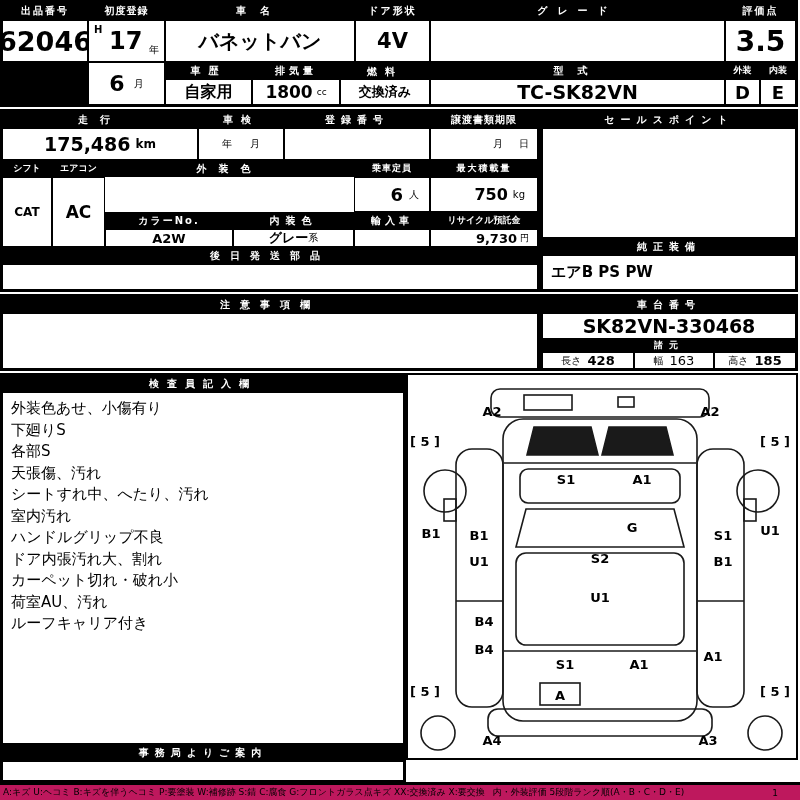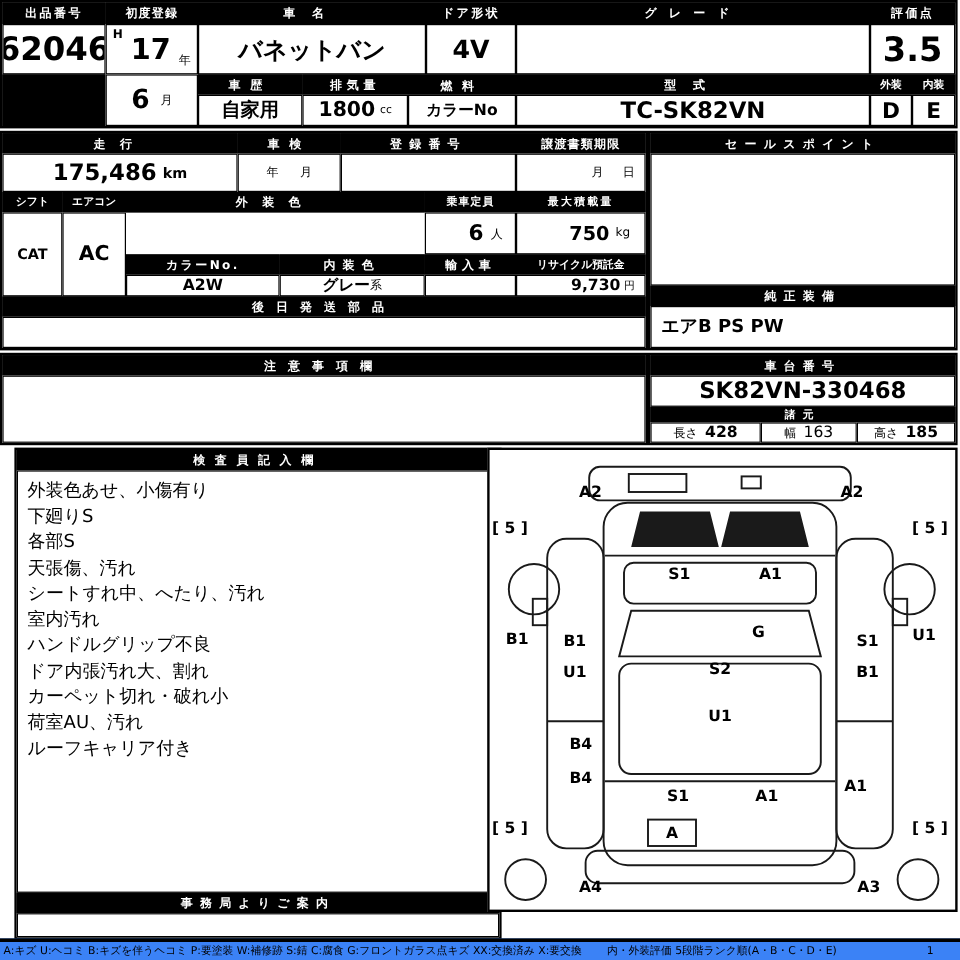--- a/index.html
+++ b/index.html
@@ -8,21 +8,21 @@
   #sheet { position:relative; width:800px; height:800px; background:#fff; overflow:hidden; }
   .block { position:absolute; border:2px solid #000; background:#fff; }
   .cell { position:absolute; border:1px solid #000; background:#fff; display:flex; align-items:center; justify-content:center; overflow:hidden; font-size:12px; }
   .hdr { background:#000; color:#fff; font-size:10px; font-weight:bold; letter-spacing:2px; border-color:#000; }
   .val { font-weight:bold; }
   .sm { font-size:10px; }
   .filler { background:#000; }
   .note-line { font-size:15px; line-height:21.5px; white-space:pre; color:#000; }
   .notes-box { position:absolute; border:1px solid #000; background:#fff; padding:5px 8px; overflow:hidden; }
   .diag-label { position:absolute; transform:translate(-50%,-50%); font-size:13px; font-weight:600; white-space:nowrap; color:#000; }
-  .footer-bar { position:absolute; left:0; top:782px; width:800px; height:18px; border-top:3px solid #000; display:flex; align-items:center; padding:0 3px; font-size:9px; white-space:nowrap; background:#3b82f6;gap:13px; }
+  .footer-bar { position:absolute; left:0; top:782px; width:800px; height:18px; border-top:3px solid #000; display:flex; align-items:center; padding:0 3px; font-size:9px; white-space:nowrap; background:#be185d; }
   svg { display:block; }
 </style>
 </head>
 <body>
 
 <div id="sheet">
 
   <div class="block" style="left:0;top:0;width:798px;height:107px">
     <div class="cell hdr" style="left:0;top:0;width:86px;height:18px">出品番号</div>
     <div class="cell val" style="left:0;top:18px;width:86px;height:42px;font-size:27px">62046</div>
@@ -54,21 +54,21 @@
     <div class="cell hdr" style="left:163px;top:60px;width:87px;height:17px;letter-spacing:8px">車歴</div>
     <div class="cell val" style="left:163px;top:77px;width:87px;height:26px;font-size:16px">自家用</div>
 
     <div class="cell hdr" style="left:250px;top:60px;width:88px;height:17px;letter-spacing:4px">排気量</div>
     <div class="cell" style="left:250px;top:77px;width:88px;height:26px;gap:4px">
       <span style="font-size:17px;font-weight:bold">1800</span>
       <span class="sm" style="font-size:9px">cc</span>
     </div>
 
     <div class="cell hdr" style="left:338px;top:60px;width:90px;height:20px;letter-spacing:8px">燃料</div>
-    <div class="cell val" style="left:338px;top:77px;width:90px;height:26px;font-size:13px">カラーNo</div>
+    <div class="cell val" style="left:338px;top:77px;width:90px;height:26px;font-size:13px">交換済み</div>
 
     <div class="cell hdr" style="left:428px;top:60px;width:295px;height:17px;letter-spacing:14px">型式</div>
     <div class="cell val" style="left:428px;top:77px;width:295px;height:26px;font-size:19px">TC-SK82VN</div>
 
     <div class="cell hdr" style="left:723px;top:60px;width:35px;height:17px;letter-spacing:0;font-size:9px">外装</div>
     <div class="cell hdr" style="left:758px;top:60px;width:36px;height:17px;letter-spacing:0;font-size:9px">内装</div>
     <div class="cell val" style="left:723px;top:77px;width:35px;height:26px;font-size:18px">D</div>
     <div class="cell val" style="left:758px;top:77px;width:36px;height:26px;font-size:18px">E</div>
   </div>
 
@@ -159,21 +159,21 @@
     <div class="cell" style="left:92px;top:56px;width:80px;height:17px;gap:6px">
       <span class="sm">幅</span>
       <span style="font-size:13px;font-weight:normal">163</span>
     </div>
     <div class="cell" style="left:172px;top:56px;width:82px;height:17px;gap:6px">
       <span class="sm">高さ</span>
       <span style="font-size:13px;font-weight:bold">185</span>
     </div>
   </div>
 
-  <div class="block" style="left:12px;top:373px;width:406px;height:410px">
+  <div class="block" style="left:0;top:373px;width:406px;height:410px">
     <div class="cell hdr" style="left:0;top:0;width:402px;height:17px;letter-spacing:8px">検査員記入欄</div>
     <div class="notes-box" style="left:0;top:17px;width:402px;height:352px">
         <div class="note-line">外装色あせ、小傷有り</div>
         <div class="note-line">下廻りS</div>
         <div class="note-line">各部S</div>
         <div class="note-line">天張傷、汚れ</div>
         <div class="note-line">シートすれ中、へたり、汚れ</div>
         <div class="note-line">室内汚れ</div>
         <div class="note-line">ハンドルグリップ不良</div>
         <div class="note-line">ドア内張汚れ大、割れ</div>
@@ -240,21 +240,21 @@
         <div class="diag-label" style="left: 192px; top: 222px;">U1</div>
         <div class="diag-label" style="left: 76px; top: 246px;">B4</div>
         <div class="diag-label" style="left: 76px; top: 274px;">B4</div>
         <div class="diag-label" style="left: 157px; top: 289px;">S1</div>
         <div class="diag-label" style="left: 231px; top: 289px;">A1</div>
         <div class="diag-label" style="left: 305px; top: 281px;">A1</div>
         <div class="diag-label" style="left: 152px; top: 320px;">A</div>
         <div class="diag-label" style="left: 17px; top: 316px;">[ 5 ]</div>
         <div class="diag-label" style="left: 367px; top: 316px;">[ 5 ]</div>
         <div class="diag-label" style="left: 84px; top: 365px;">A4</div>
-        <div class="diag-label" style="left: 300px; top: 365px; margin-left: 16px;">A3</div>
+        <div class="diag-label" style="left: 300px; top: 365px;">A3</div>
       </div>
   </div>
 
   <div class="footer-bar">
     <span>A:キズ U:ヘコミ B:キズを伴うヘコミ P:要塗装 W:補修跡 S:錆 C:腐食 G:フロントガラス点キズ XX:交換済み X:要交換</span>
     <span style="margin-left:8px">内・外装評価 5段階ランク順(A・B・C・D・E)</span>
     <span style="position:absolute;right:22px">1</span>
   </div>
 
 </div>

